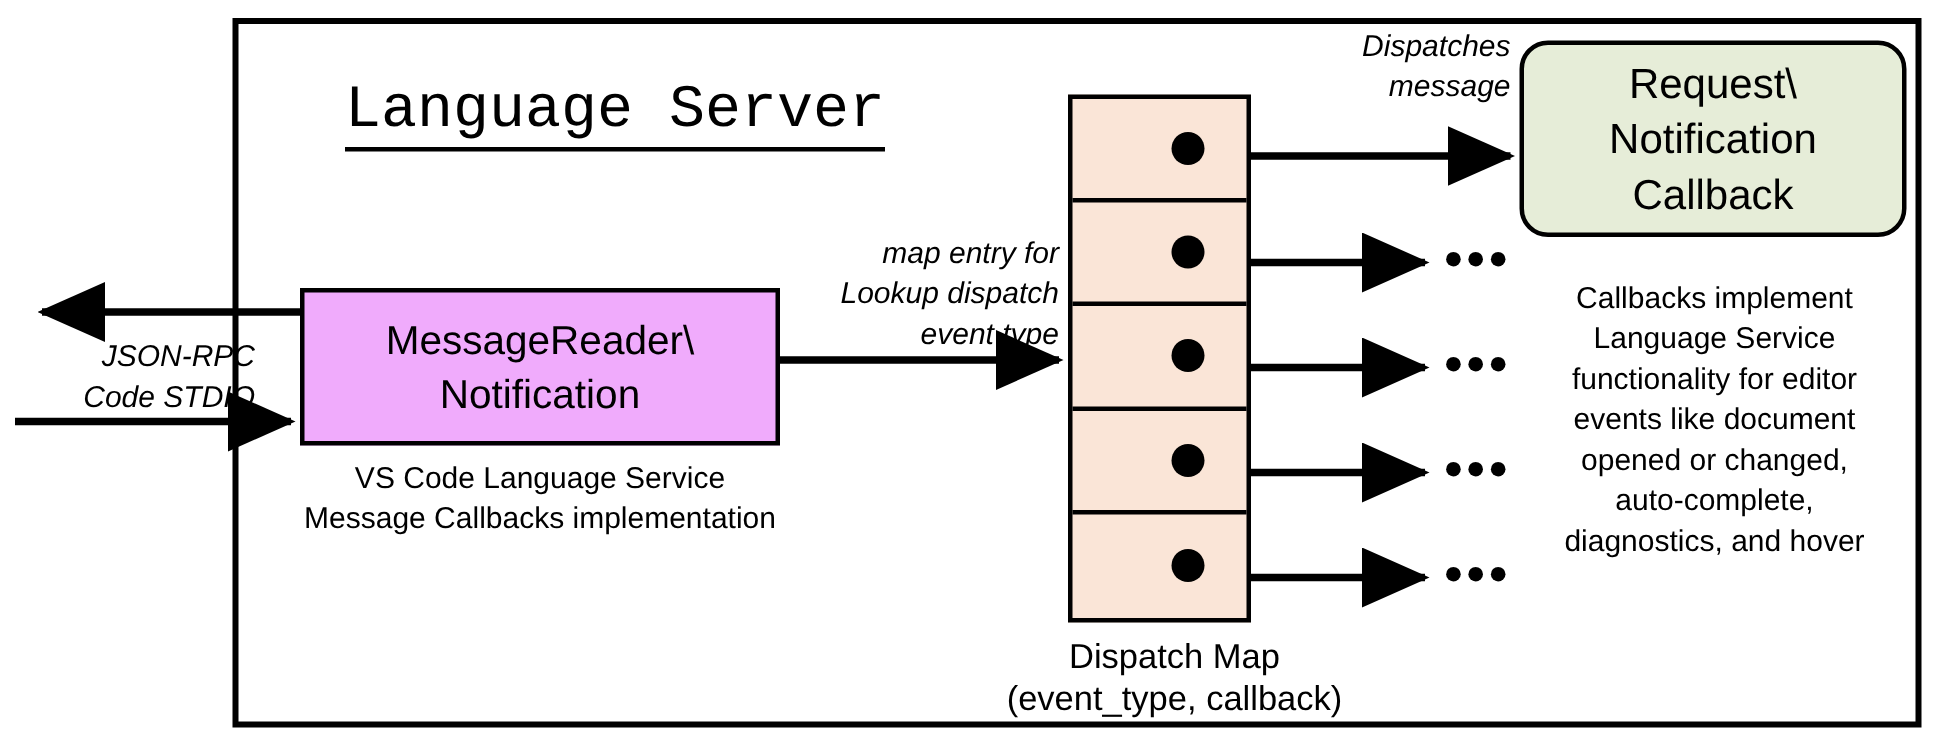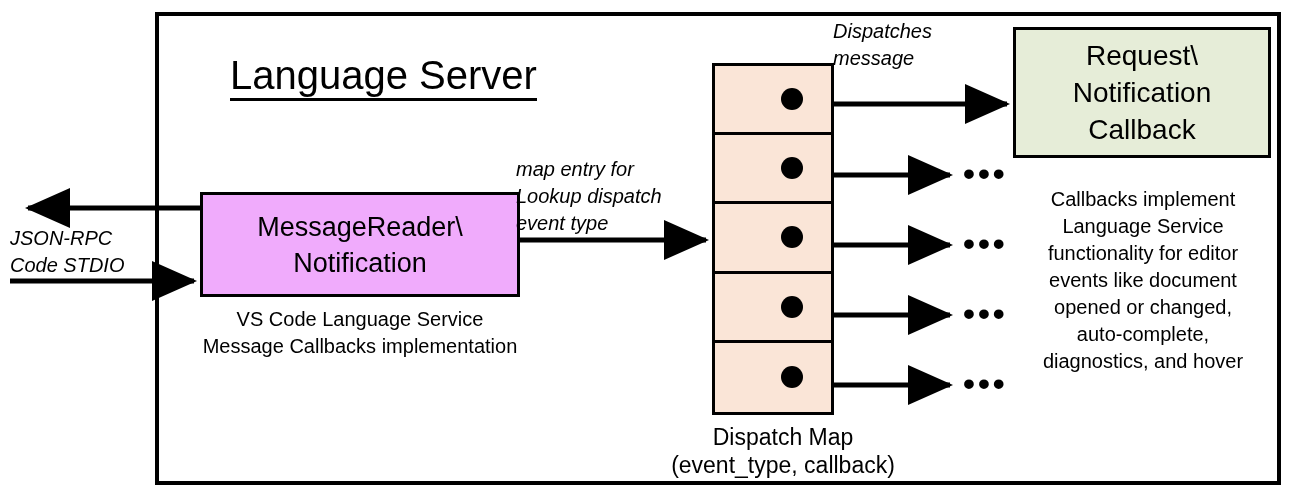--- a/index.html
+++ b/index.html
@@ -33,20 +33,21 @@
   
   .server-title {
     position: absolute;
     left: 230px;
     top: 50px;
     width: 420px;
     font-size: 40px;
     line-height: 50px;
     text-align: left;
     white-space: nowrap;
+    font-family: Liberation Mono, monospace;
   }
   .server-title span {
     border-bottom: 3px solid #000000;
     padding-bottom: 1px;
   }
 
   
   .box {
     position: absolute;
     box-sizing: border-box;
@@ -73,20 +74,21 @@
   }
 
   .callback-box {
     left: 1013px;
     top: 27px;
     width: 258px;
     height: 131px;
     background: #E6EDD8;
     font-size: 28px;
     line-height: 37px;
+    border-radius: 19px;
   }
 
   
   .caption {
     position: absolute;
     text-align: center;
     font-size: 20px;
     line-height: 27px;
   }
   .reader-caption {
@@ -106,21 +108,21 @@
     top: 186px;
     width: 282px;
     font-size: 20px;
     line-height: 27px;
   }
 
   
   .edge-label {
     position: absolute;
     font-style: italic;
-    text-align: left;
+    text-align: right;
     font-size: 20px;
     line-height: 27px;
     font-weight: 500;
   }
   .label-jsonrpc {
     left: 10px;
     top: 225px;
     width: 160px;
   }
   .label-lookup {

